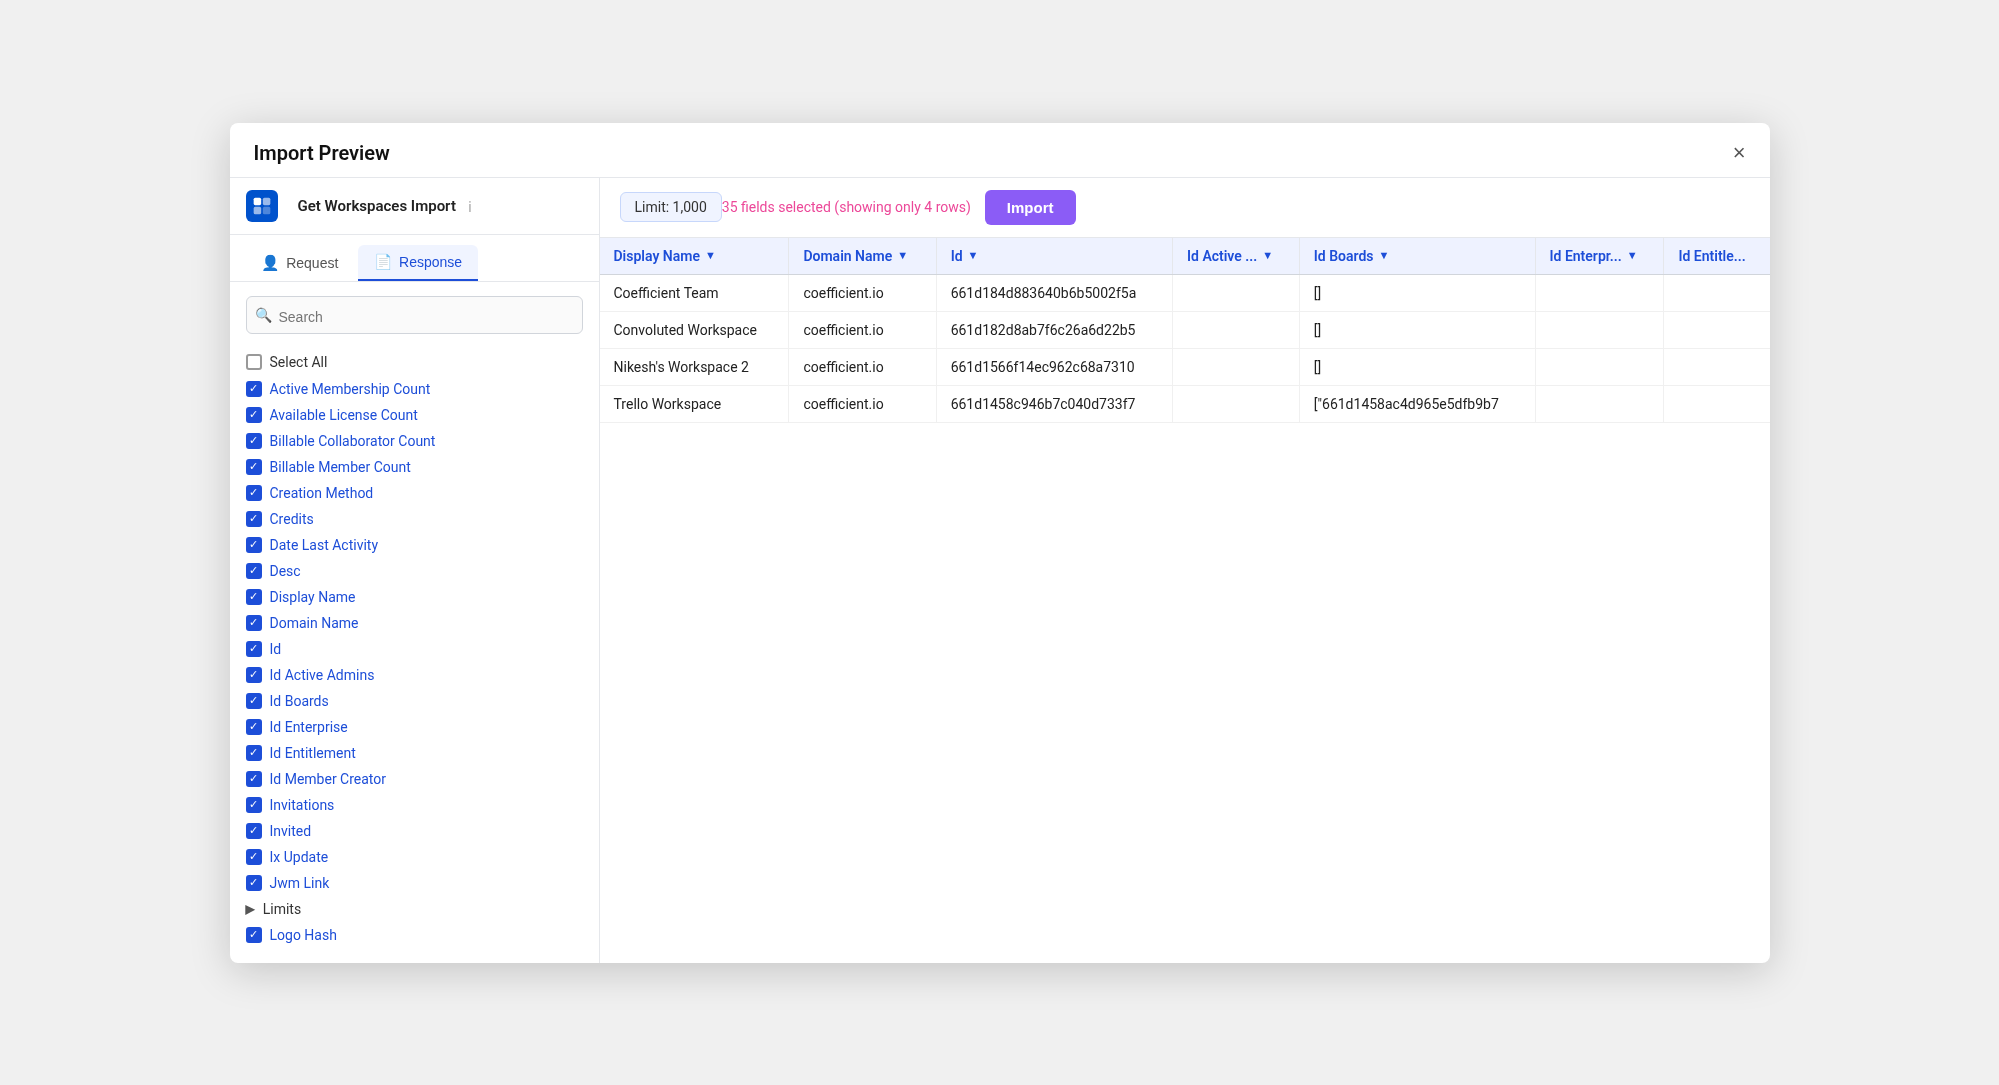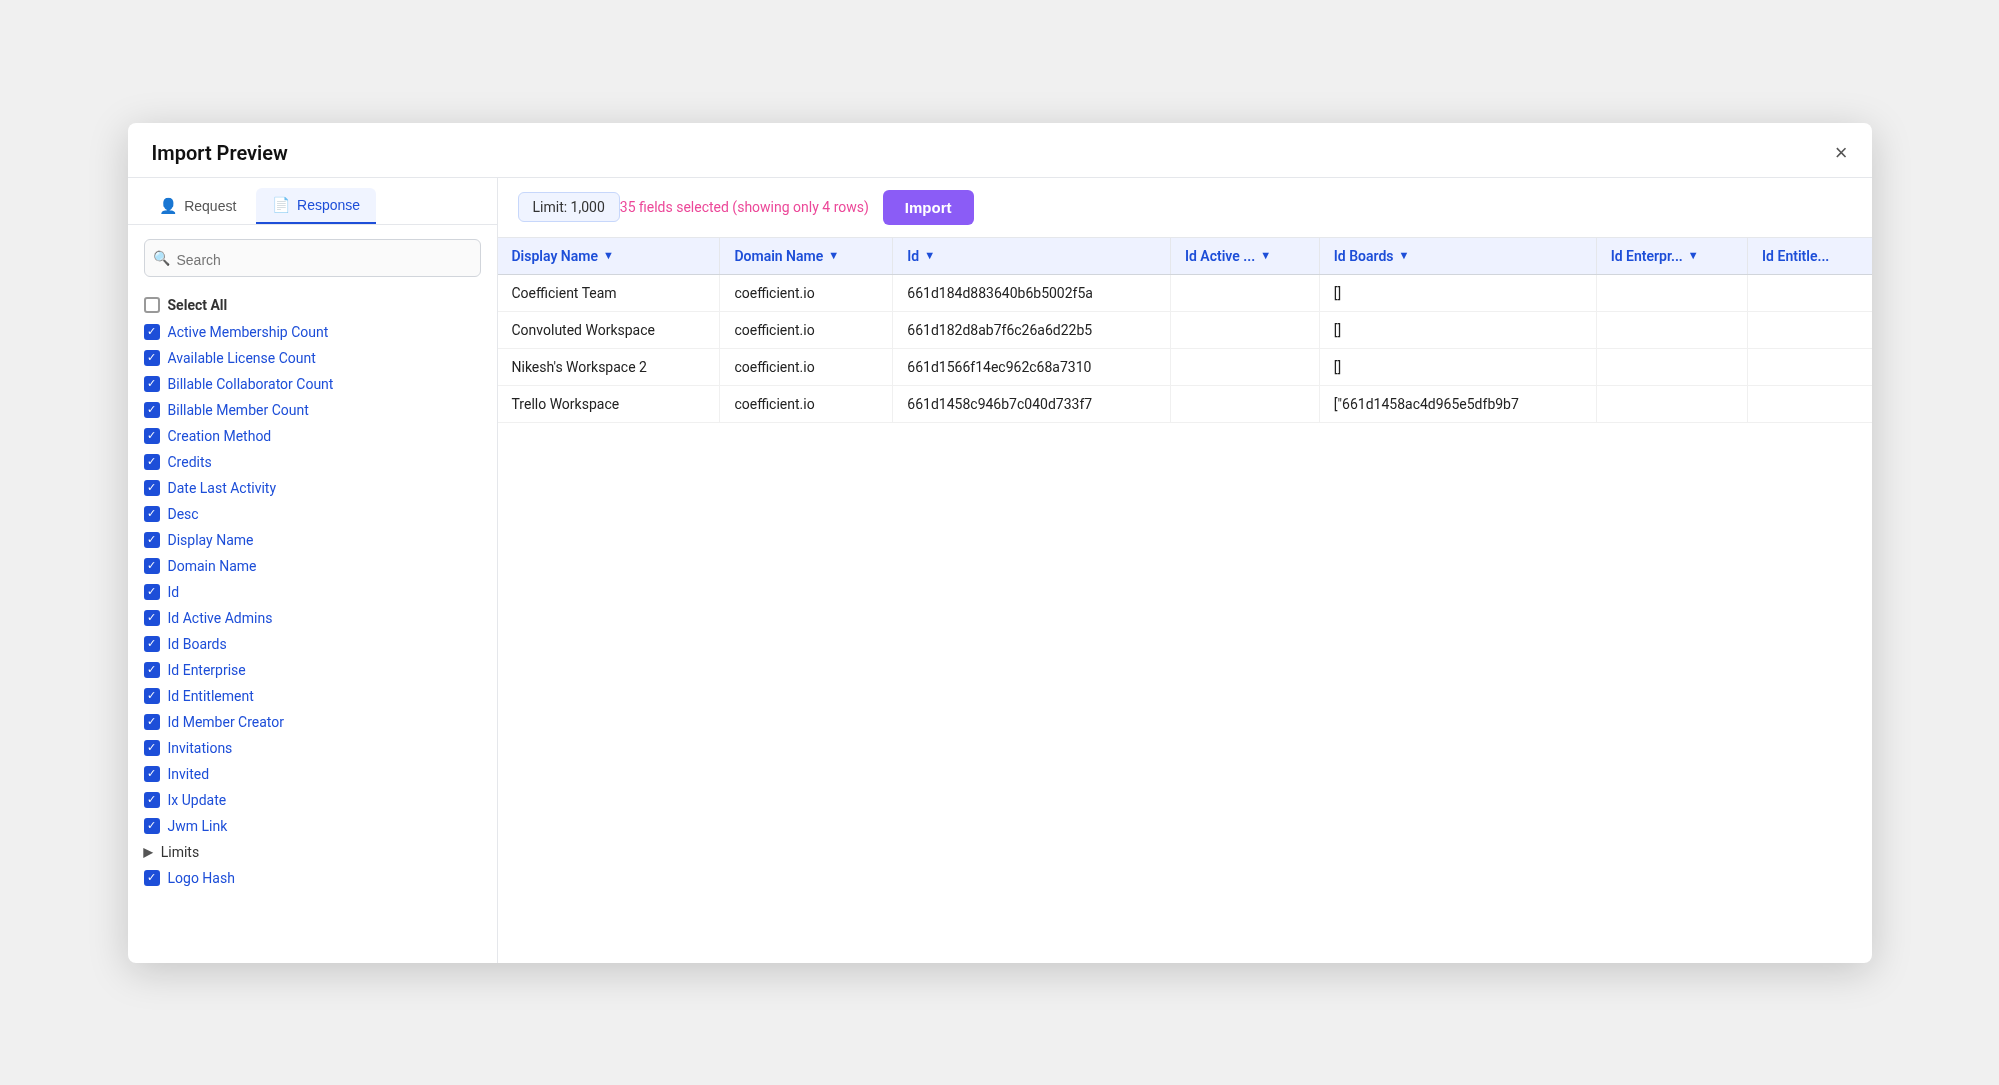--- a/index.html
+++ b/index.html
@@ -7,21 +7,21 @@
       font-family: -apple-system, BlinkMacSystemFont, 'Segoe UI', Roboto, sans-serif;
       background: #f0f0f0;
       display: flex;
       align-items: center;
       justify-content: center;
       min-height: 100vh;
     }
     .modal {
       background: #fff;
       border-radius: 8px;
-      width: 1744px;
+      width: 1540px;
       min-height: 840px;
       box-shadow: 0 8px 40px rgba(0,0,0,0.18);
       display: flex;
       flex-direction: column;
       position: relative;
     }
     .modal-header {
       padding: 18px 24px 12px 24px;
       border-bottom: 1px solid #e5e7eb;
       display: flex;
@@ -111,21 +111,21 @@
       overflow-y: auto;
       padding: 6px 16px 12px 16px;
     }
     .select-all-row {
       display: flex;
       align-items: center;
       gap: 8px;
       padding: 6px 0;
       font-size: 14px;
       color: #333;
-      font-weight: 700;
+      font-weight: 400;
     }
     .field-item {
       display: flex;
       align-items: center;
       gap: 8px;
       padding: 5px 0;
       font-size: 14px;
       color: #1d4ed8;
       cursor: pointer;
     }
@@ -268,20 +268,32 @@
 
   <div class="modal-header">
     <span class="modal-title">Import Preview</span>
     <button class="close-btn">×</button>
   </div>
 
   <div class="modal-body">
 
     <div class="left-panel">
 
+      <div style="padding: 12px 16px; display: flex; align-items: center; gap: 10px; border-bottom: 1px solid #e5e7eb;">
+        <div class="logo-icon">
+          <svg viewBox="0 0 24 24" fill="none" xmlns="http://www.w3.org/2000/svg">
+            <rect x="2" y="2" width="9" height="9" rx="2" fill="white"></rect>
+            <rect x="13" y="2" width="9" height="9" rx="2" fill="white" opacity="0.6"></rect>
+            <rect x="2" y="13" width="9" height="9" rx="2" fill="white" opacity="0.6"></rect>
+            <rect x="13" y="13" width="9" height="9" rx="2" fill="white" opacity="0.3"></rect>
+          </svg>
+        </div>
+        <span style="font-size:15px; font-weight:600; color:#222;">Get Workspaces Import</span>
+        <span style="color:#aaa; font-size:15px; margin-left:2px;">ℹ</span>
+      </div>
 
       <div class="tab-bar">
         <button class="tab">
           <span class="tab-icon">👤</span>
           <span>Request</span>
         </button>
         <button class="tab active">
           <span class="tab-icon">📄</span>
           <span>Response</span>
         </button>

